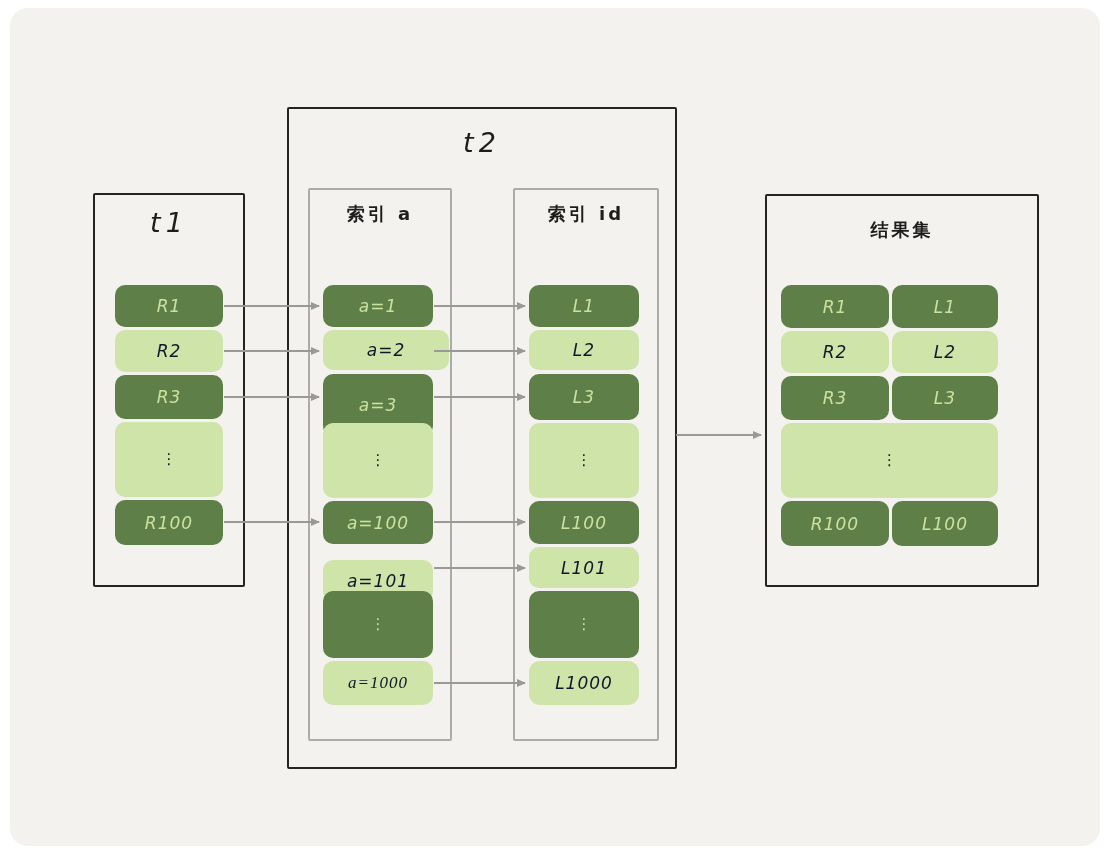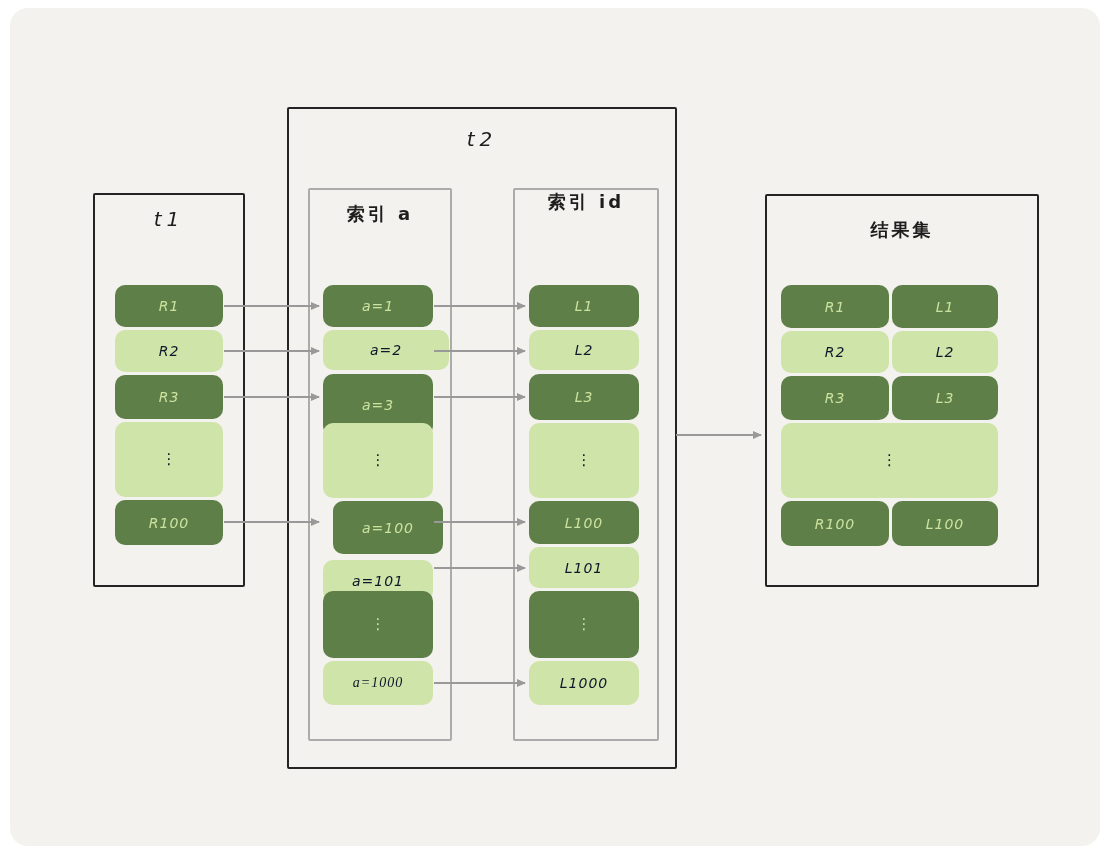--- a/index.html
+++ b/index.html
@@ -8,27 +8,27 @@
     font-family:"DejaVu Sans","Liberation Sans",sans-serif;
   }
   .panel{
     position:absolute;left:10px;top:8px;width:1090px;height:838px;
     background:#f4f2ee;border-radius:18px;
   }
   .box{position:absolute;border:2.5px solid #242424;border-radius:2px;}
   .box.inner{border:2px solid #ababab;}
   .box-title{
     position:absolute;left:0;width:100%;text-align:center;
-    color:#1d1d1d;font-size:20px;letter-spacing:5px;font-style:italic;
+    color:#1d1d1d;font-size:27px;letter-spacing:5px;font-style:italic;
   }
   .box-title.cjk{font-style:normal;font-weight:600;font-size:18px;letter-spacing:3px;}
   .cell{
     position:absolute;border-radius:10px;
     display:flex;align-items:center;justify-content:center;
-    font-size:14px;font-style:italic;letter-spacing:1px;
+    font-size:17px;font-style:italic;letter-spacing:1px;
   }
   .cell.dark{background:#5e8048;color:#cbe19f;}
   .cell.light{background:#cfe4a8;color:#0f172a;}
   .cell.dots{font-style:normal;font-size:15px;letter-spacing:0;line-height:1;}
   svg.arrows{position:absolute;left:0;top:0;pointer-events:none;}
 </style>
 </head>
 <body>
 
 <div class="stage">
@@ -47,27 +47,27 @@
     <div class="box-title" style="top:18px;">t2</div>
   </div>
 
   <div class="box inner" style="left:308px;top:188px;width:140px;height:549px;">
     <div class="box-title cjk" style="top:12px;">索引 a</div>
   </div>
   <div class="cell dark" style="left:323px;top:285px;width:110px;height:42px;text-align:center;">a=1</div>
   <div class="cell light" style="left:323px;top:330px;width:126px;height:40px;">a=2</div>
   <div class="cell dark" style="left:323px;top:374px;width:110px;height:62px;">a=3</div>
   <div class="cell light dots" style="left:323px;top:423px;width:110px;height:75px;">⋮</div>
-  <div class="cell dark" style="left:333px;top:501px;width:110px;height:53px;">a=100</div>
+  <div class="cell dark" style="left:323px;top:501px;width:110px;height:43px;">a=100</div>
   <div class="cell light" style="left:323px;top:560px;width:110px;height:41px;">a=101</div>
   <div class="cell dark dots" style="left:323px;top:591px;width:110px;height:67px;">⋮</div>
   <div class="cell light" style="left:323px;top:661px;width:110px;height:44px;font-family:Liberation Serif, serif;">a=1000</div>
 
   <div class="box inner" style="left:513px;top:188px;width:142px;height:549px;">
-    <div class="box-title cjk" style="top:0;">索引 id</div>
+    <div class="box-title cjk" style="top:12px;">索引 id</div>
   </div>
   <div class="cell dark" style="left:529px;top:285px;width:110px;height:42px;">L1</div>
   <div class="cell light" style="left:529px;top:330px;width:110px;height:40px;">L2</div>
   <div class="cell dark" style="left:529px;top:374px;width:110px;height:46px;">L3</div>
   <div class="cell light dots" style="left:529px;top:423px;width:110px;height:75px;">⋮</div>
   <div class="cell dark" style="left:529px;top:501px;width:110px;height:43px;">L100</div>
   <div class="cell light" style="left:529px;top:547px;width:110px;height:41px;text-align:right;">L101</div>
   <div class="cell dark dots" style="left:529px;top:591px;width:110px;height:67px;">⋮</div>
   <div class="cell light" style="left:529px;top:661px;width:110px;height:44px;border-radius:11px;">L1000</div>
 

